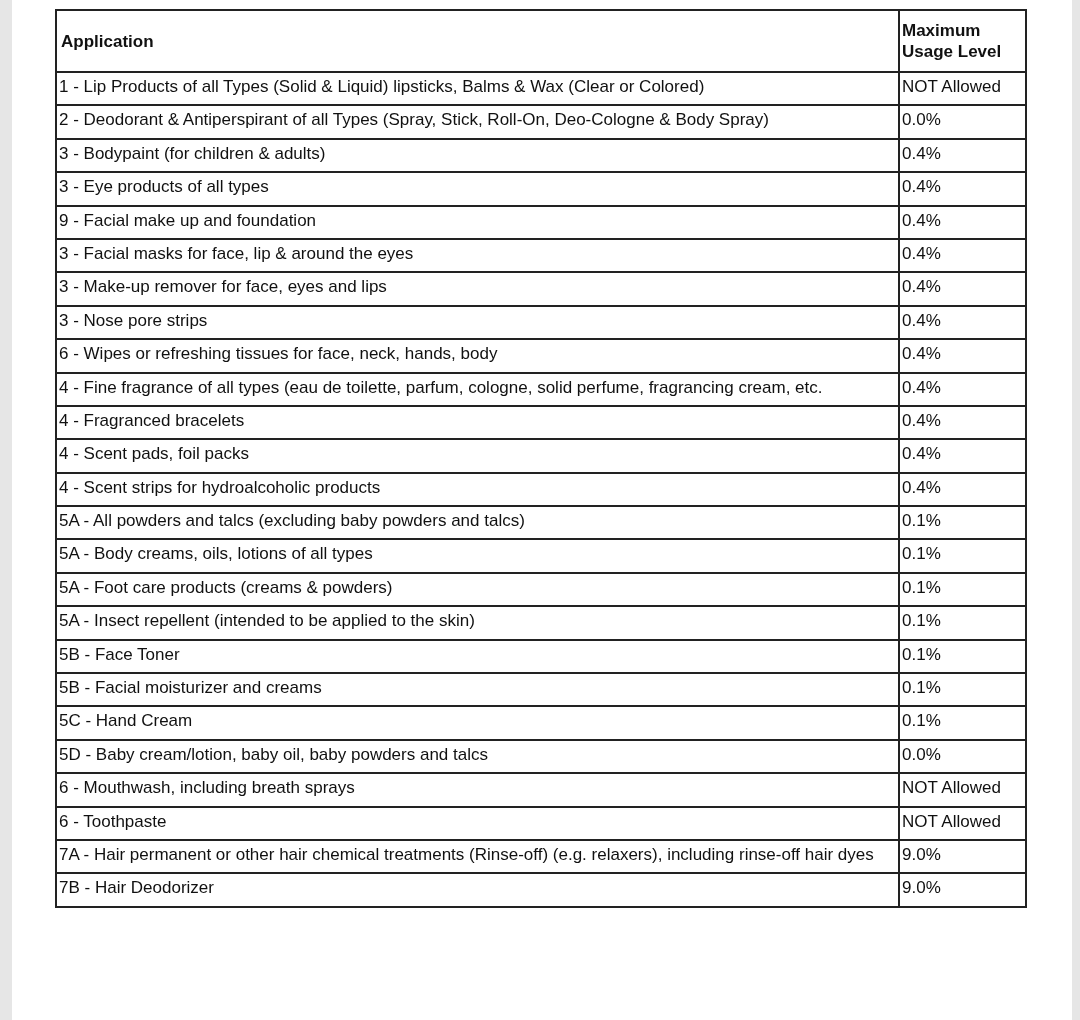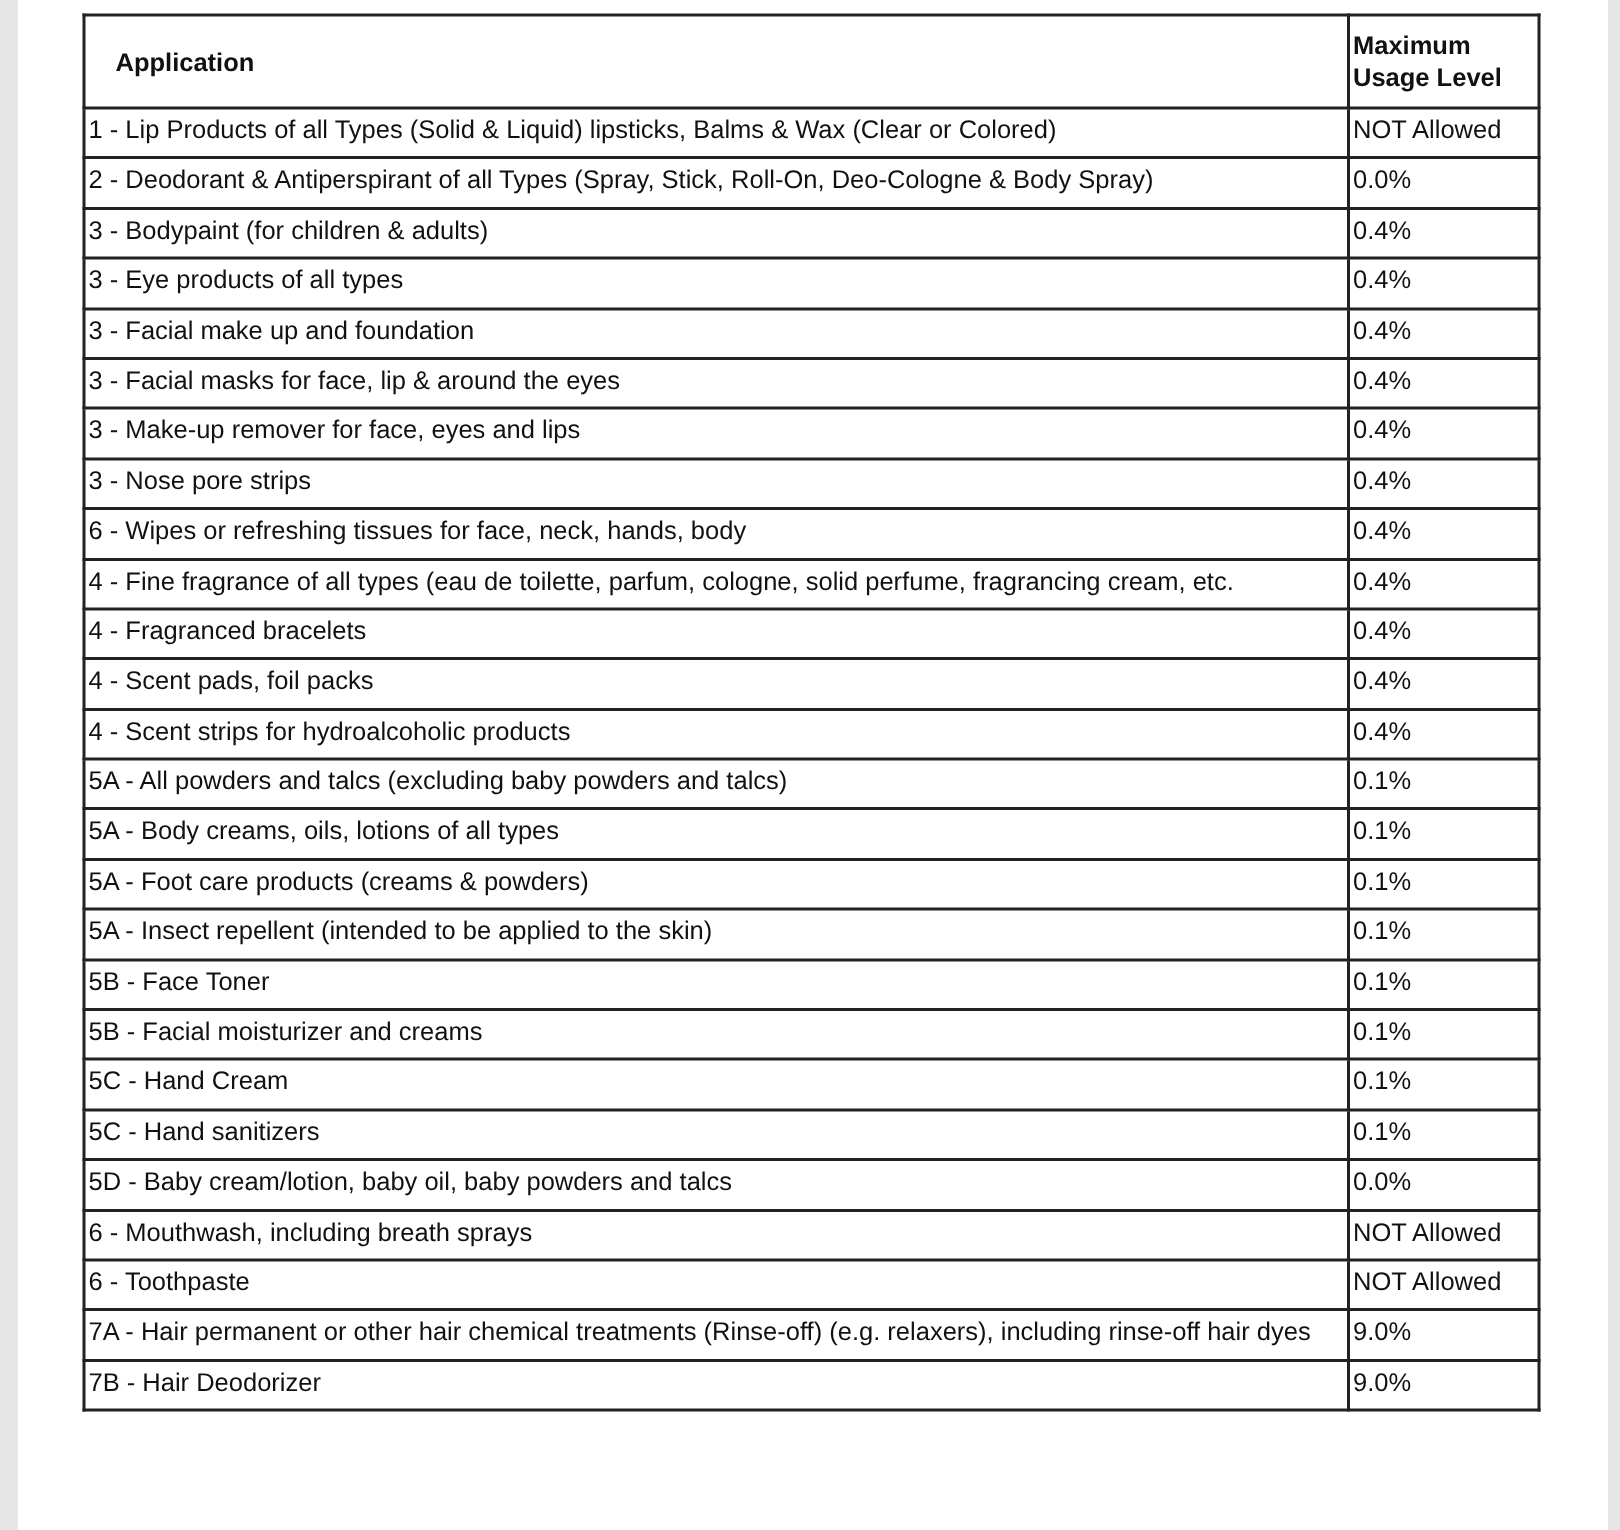--- a/index.html
+++ b/index.html
@@ -32,21 +32,21 @@
     line-height:19px;
     padding:0 2px;
     vertical-align:top;
     overflow:hidden;
   }
   table.usage th {
     font-weight:bold;
     height:60px;
     vertical-align:middle;
   }
-  table.usage th.app { text-align:left; padding-left:20px; }
+  table.usage th.app { text-align:left; padding-left:4px; }
   table.usage th.lvl { text-align:left; line-height:21px; }
   table.usage td { height:27.4px; padding-top:4px; }
 </style>
 </head>
 <body>
 
 <div class="left-gutter"></div>
 <div class="right-gutter"></div>
 
 <table class="usage">
@@ -74,21 +74,21 @@
       </tr>
       <tr>
         <td>3 - Bodypaint (for children &amp; adults)</td>
         <td>0.4%</td>
       </tr>
       <tr>
         <td>3 - Eye products of all types</td>
         <td>0.4%</td>
       </tr>
       <tr>
-        <td>3 - Facial make up and foundation</td>
+        <td>9 - Facial make up and foundation</td>
         <td>0.4%</td>
       </tr>
       <tr>
         <td>3 - Facial masks for face, lip &amp; around the eyes</td>
         <td>0.4%</td>
       </tr>
       <tr>
         <td>3 - Make-up remover for face, eyes and lips</td>
         <td>0.4%</td>
       </tr>
@@ -138,24 +138,20 @@
       </tr>
       <tr>
         <td>5B - Facial moisturizer and creams</td>
         <td>0.1%</td>
       </tr>
       <tr>
         <td>5C - Hand Cream</td>
         <td>0.1%</td>
       </tr>
       <tr>
-        <td>5C - Hand sanitizers</td>
-        <td>0.1%</td>
-      </tr>
-      <tr>
         <td>5D - Baby cream/lotion, baby oil, baby powders and talcs</td>
         <td>0.0%</td>
       </tr>
       <tr>
         <td>6 - Mouthwash, including breath sprays</td>
         <td>NOT Allowed</td>
       </tr>
       <tr>
         <td>6 - Toothpaste</td>
         <td>NOT Allowed</td>

